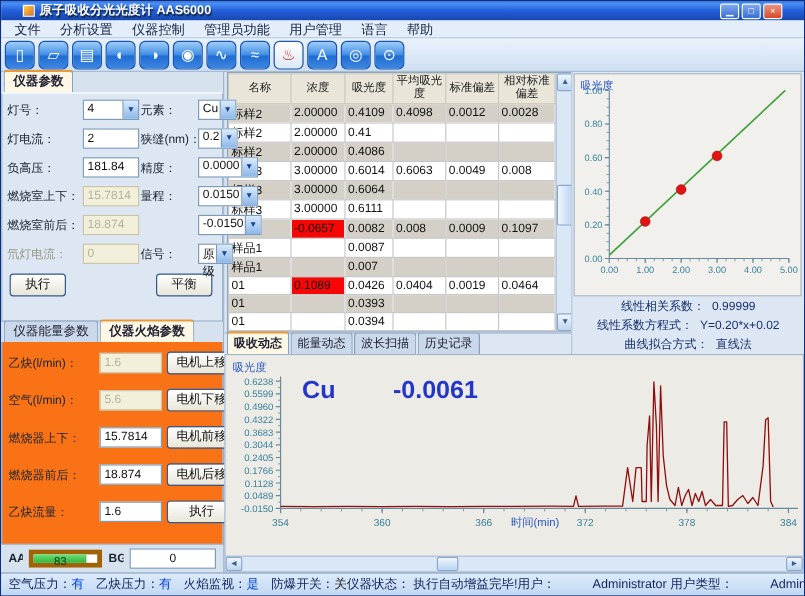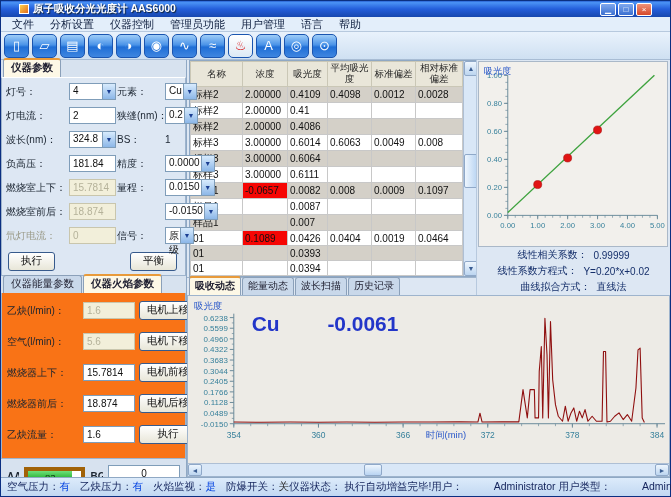--- a/index.html
+++ b/index.html
@@ -28,36 +28,36 @@
   .main { flex:1; display:flex; min-height:0; }
   .left-col { width:186px; flex:0 0 186px; background:#d7e2ef; border-right:1px solid #8fa8c4; display:flex; flex-direction:column; }
   .center-col { flex:1; display:flex; flex-direction:column; min-width:0; }
 
   
   .tabstrip { height:17px; display:flex; align-items:flex-end; padding-left:2px; gap:1px; flex:0 0 17px; }
   .tab { padding:1px 7px 2px 7px; border:1px solid #8ba0b9; border-bottom:none; border-radius:3px 3px 0 0; background:#c9d8ea; color:#223; font-size:10.5px; white-space:nowrap; cursor:default; }
   .tab.active { background:#fdf8e6; border-top:2px solid #e89a3a; font-weight:bold; }
 
   
-  .inst-panel { background:#dde7f3; border:1px solid #9eb4cd; border-top:1px solid #fff; padding:5px 4px 4px 4px; flex:0 0 auto; }
+  .inst-panel { background:#dde7f3; border:1px solid #9eb4cd; border-top:1px solid #fff; padding:5px 4px 20px 4px; flex:0 0 auto; }
   .irow { display:grid; grid-template-columns:62px 47px 47px 1fr; align-items:center; gap:1px; margin-bottom:7px; }
   .lbl { font-size:10px; color:#1a2430; white-space:nowrap; overflow:hidden; }
   .lbl.dim { color:#9a9a88; }
   .sel { position:relative; height:17px; background:#fff; border:1px solid #7f9db9; padding:1px 14px 0 3px; font-size:10px; color:#111; }
   .sel .arr { position:absolute; right:0; top:0; bottom:0; width:13px; background:linear-gradient(180deg,#d8ebfd,#8cb7e8); border-left:1px solid #7f9db9; color:#1b3f93; font-size:7px; display:flex; align-items:center; justify-content:center; }
   .inp { height:17px; width:100%; background:#fff; border:1px solid #7f9db9; font-size:10px; padding:0 3px; font-family:inherit; color:#111; }
   .inp.dis { background:#f2efda; border-color:#c9c6ad; color:#b5b29a; }
   .btnrow { display:flex; justify-content:space-between; padding:1px 4px 0 2px; }
   .btn { border:1px solid #375a8c; border-radius:3px; background:linear-gradient(180deg,#ffffff,#e8e6d8); font-size:10.5px; padding:1px 12px 2px 12px; color:#111; font-family:inherit; cursor:default; }
 
   
   .flame-panel { background:#f97316; border:1px solid #9eb4cd; border-top:none; padding:8px 5px 2px 5px; flex:1; }
   .frow { display:grid; grid-template-columns:72px 52px 1fr; align-items:center; gap:4px; margin-bottom:12px; }
   .frow .btn { padding:1px 4px 2px 4px; width:58px; justify-self:end; }
-  .aabg { height:23px; flex:0 0 23px; display:flex; align-items:flex-end; gap:5px; padding:0 6px; background:#d7e2ef; }
+  .aabg { height:23px; flex:0 0 23px; display:flex; align-items:center; gap:5px; padding:0 6px; background:#d7e2ef; }
   .aabg .lbl { font-size:10px; font-weight:bold; }
   .progress { width:72px; height:15px; border:4px solid #a16207; background:#fff; }
   .pfill { height:100%; background:linear-gradient(180deg,#6fe07a,#2eb53a); color:#0c3a10; font-size:9.5px; text-align:center; line-height:14px; }
   .aabg .inp { width:72px; text-align:center; }
 
   
   .top-flex { display:flex; flex:0 0 234px; min-width:0; }
   .mid-col { width:289px; flex:0 0 289px; display:flex; flex-direction:column; background:#dde7f3; }
   .project-row { height:16px; flex:0 0 16px; padding:2px 0 0 6px; color:#1133bb; font-weight:bold; font-size:10.5px; white-space:nowrap; }
   .project-row .proj-name { margin-left:5px; }
@@ -147,26 +147,20 @@
           <span class="lbl">灯号：</span>
           <div class="sel"><span>4</span><span class="arr">▼</span></div>
           <span class="lbl">元素：</span>
           <div class="sel"><span>Cu</span><span class="arr">▼</span></div>
         </div>
         <div class="irow">
           <span class="lbl">灯电流：</span>
           <input class="inp" value="2" style="">
           <span class="lbl">狭缝(nm)：</span>
           <div class="sel"><span>0.2</span><span class="arr">▼</span></div>
-        </div>
-        <div class="irow">
-          <span class="lbl">波长(nm)：</span>
-          <div class="sel"><span>324.8</span><span class="arr">▼</span></div>
-          <span class="lbl">BS：</span>
-          <span class="lbl">1</span>
         </div>
         <div class="irow">
           <span class="lbl">负高压：</span>
           <input class="inp" value="181.84" style="">
           <span class="lbl">精度：</span>
           <div class="sel"><span>0.0000</span><span class="arr">▼</span></div>
         </div>
         <div class="irow">
           <span class="lbl">燃烧室上下：</span>
           <input class="inp dis" disabled="" value="15.7814" style="">

